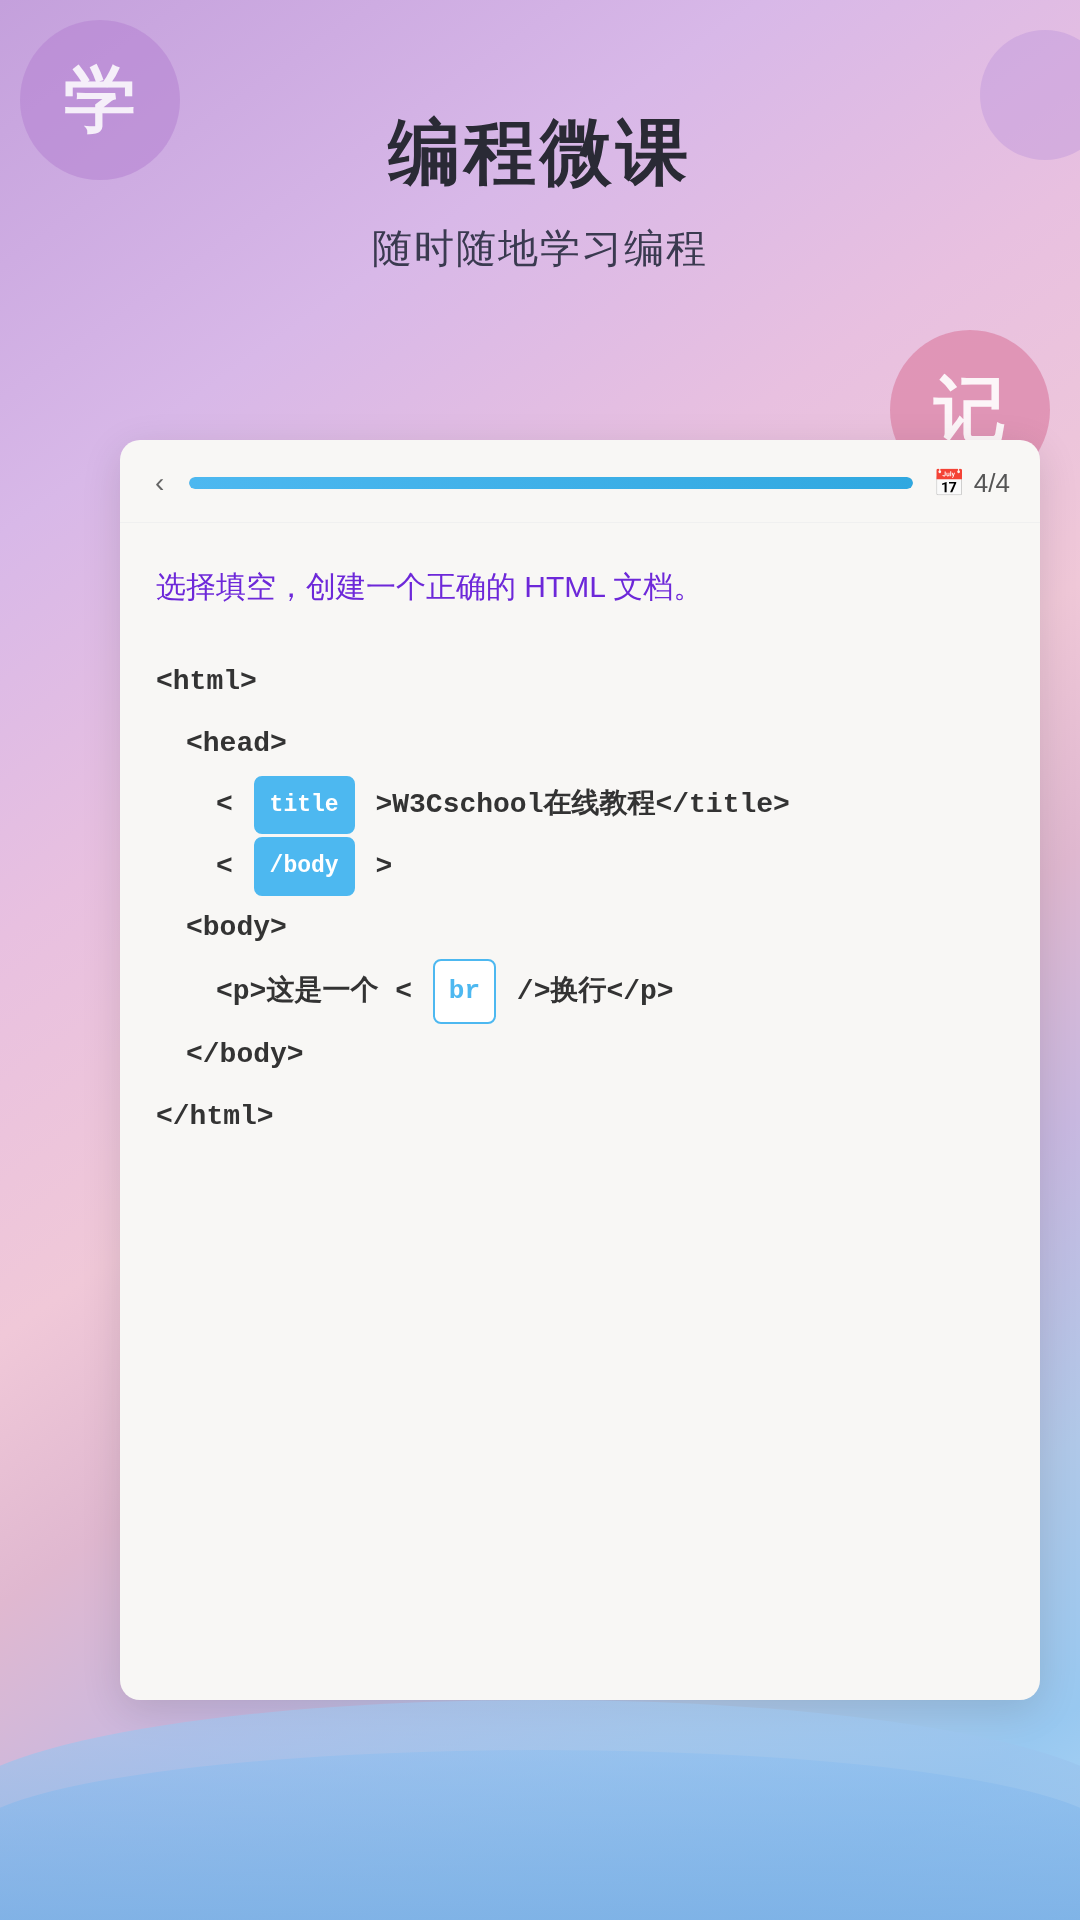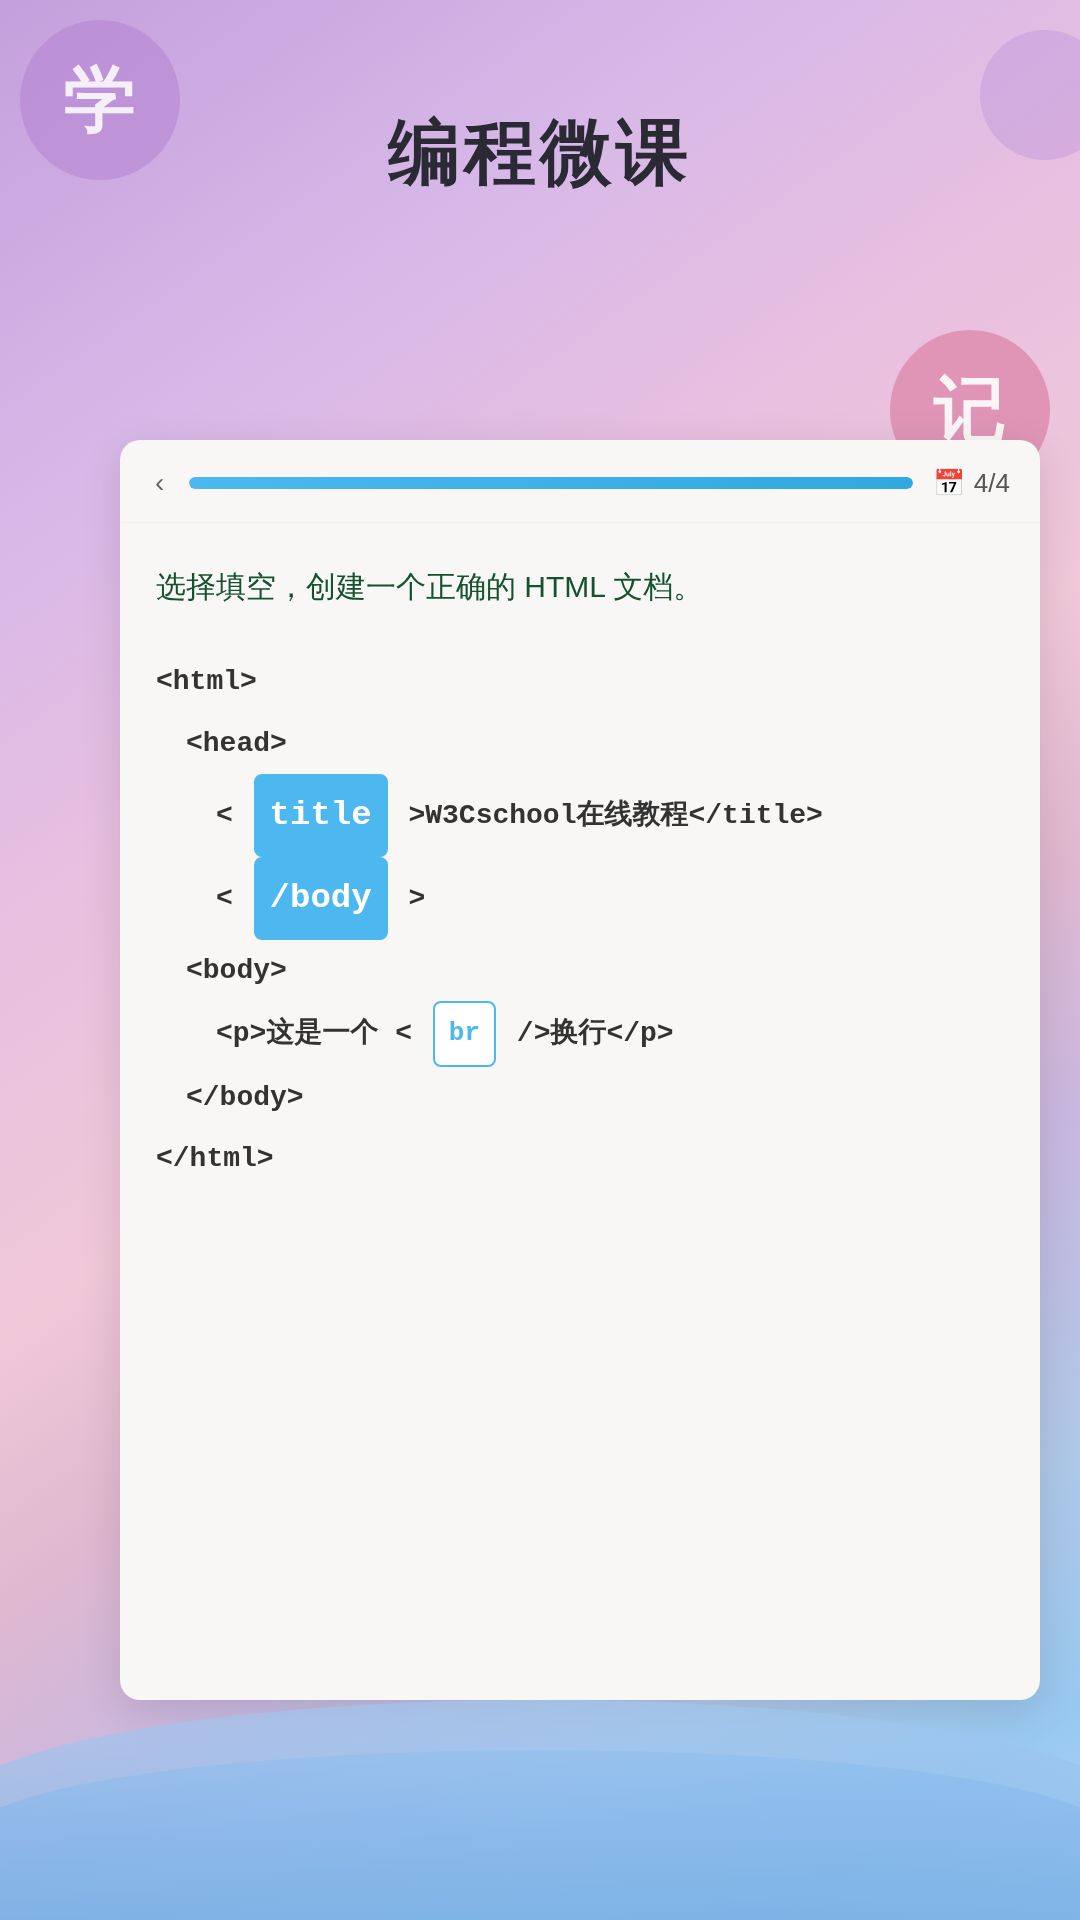--- a/index.html
+++ b/index.html
@@ -145,21 +145,21 @@
 
     .card-body {
       padding: 40px 36px;
       font-size: 30px;
       color: #333;
       line-height: 1.8;
     }
 
     .instruction {
       font-size: 30px;
-      color: #14532d;
+      color: #6d28d9;
       margin-bottom: 40px;
       line-height: 1.6;
     }
 
     .code-block {
       font-family: 'Courier New', Courier, monospace;
       font-size: 28px;
       color: #333;
       line-height: 2.2;
       font-weight: bold;
@@ -181,21 +181,21 @@
     }
 
     .fill-blank {
       display: inline-flex;
       align-items: center;
       justify-content: center;
       border: 2px solid #4db8f0;
       border-radius: 8px;
       padding: 2px 14px;
       color: #4db8f0;
-      font-size: 34px;
+      font-size: 23px;
       background: #fff;
       min-width: 80px;
       cursor: pointer;
     }
 
     .fill-blank.selected {
       background: #4db8f0;
       color: #fff;
     }
 
@@ -252,20 +252,21 @@
 <div class="circle-xue">
   <span>学</span>
 </div>
 
 <div class="circle-ji">
   <span>记</span>
 </div>
 
 <div class="header-section">
   <div class="main-title">编程微课</div>
+  <div class="sub-title">随时随地学习编程</div>
 </div>
 
 <div class="card">
   <div class="card-header">
     <div class="back-button">‹</div>
     <div class="progress-bar-container">
       <div class="progress-bar-fill"></div>
     </div>
     <div class="page-counter">
       <span>📅</span>

